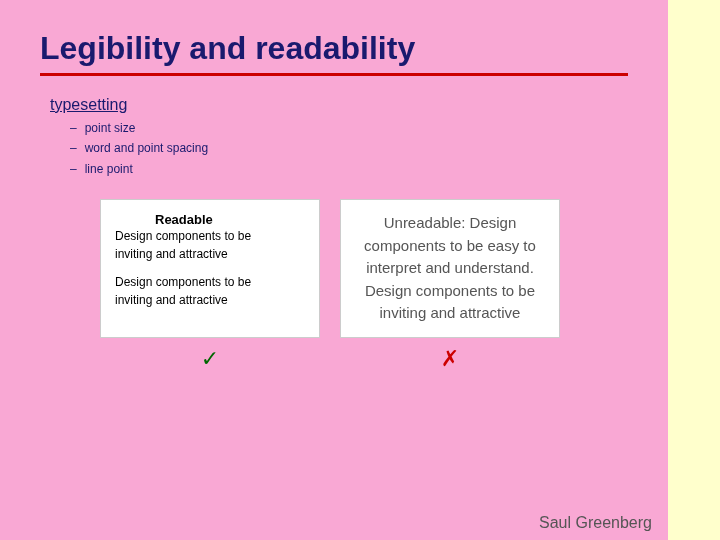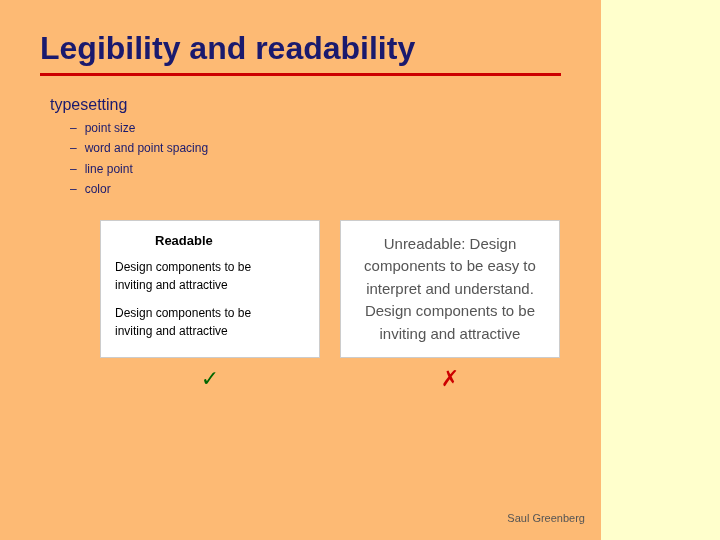--- a/index.html
+++ b/index.html
@@ -7,23 +7,23 @@
     body {
       width: 720px;
       height: 540px;
       background-color: #ffffcc;
       font-family: Arial, sans-serif;
       overflow: hidden;
       position: relative;
     }
 
     .slide {
-      width: 601px;
+      width: 668px;
       height: 540px;
-      background-color: #fdba74;
+      background-color: #f9a8d4;
       padding: 30px 40px;
       position: relative;
     }
 
     .title-section {
       margin-bottom: 20px;
     }
 
     .title {
       font-size: 32px;
@@ -41,20 +41,21 @@
 
     .content-section {
       padding-left: 10px;
     }
 
     .typesetting-label {
       font-size: 16px;
       color: #1a1a6e;
       font-weight: normal;
       margin-bottom: 4px;
+      text-decoration: underline;
     }
 
     .bullet-list {
       list-style: none;
       padding-left: 20px;
       margin-bottom: 20px;
     }
 
     .bullet-list li {
       font-size: 12px;
@@ -83,21 +84,20 @@
       border: 1px solid #cccccc;
       padding: 12px 14px;
       width: 220px;
       min-height: 120px;
     }
 
     .readable-box .box-title {
       font-size: 13px;
       font-weight: bold;
       color: #000000;
-      margin-bottom: 10px;
       padding-left: 40px;
     }
 
     .readable-box .text-line-1 {
       font-size: 12px;
       color: #000000;
       line-height: 1.5;
       margin-bottom: 10px;
     }
 
@@ -141,23 +141,23 @@
     .check-green {
       color: #006600;
     }
 
     .check-red {
       color: #cc0000;
     }
 
     .author {
       position: absolute;
-      bottom: 16px;
+      bottom: 8px;
       right: 16px;
-      font-size: 11px;
+      font-size: 16px;
       color: #555555;
     }
   </style>
 </head>
 <body>
 
 <div class="slide">
 
   <div class="title-section">
     <div class="title">Legibility and readability</div>
@@ -169,23 +169,20 @@
     <ul class="bullet-list">
       <li>
           <span>point size</span>
         </li>
       <li>
           <span>word and point spacing</span>
         </li>
       <li>
           <span>line point</span>
         </li>
-      <li>
-          <span>color</span>
-        </li>
     </ul>
   </div>
 
   <div class="boxes-row">
 
     <div class="readable-box">
       <div class="box-title">Readable</div>
       <div class="text-line-1">
         <span>Design components to be</span><br>
         <span>inviting and attractive</span>

